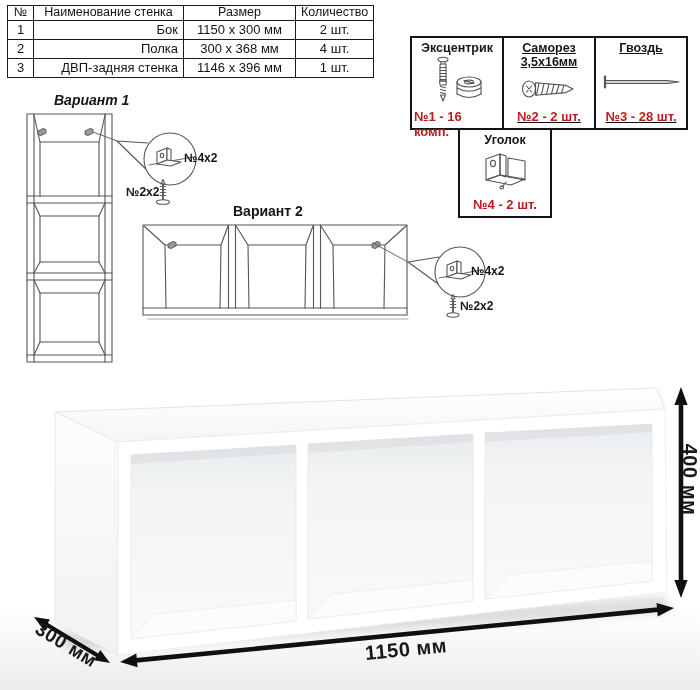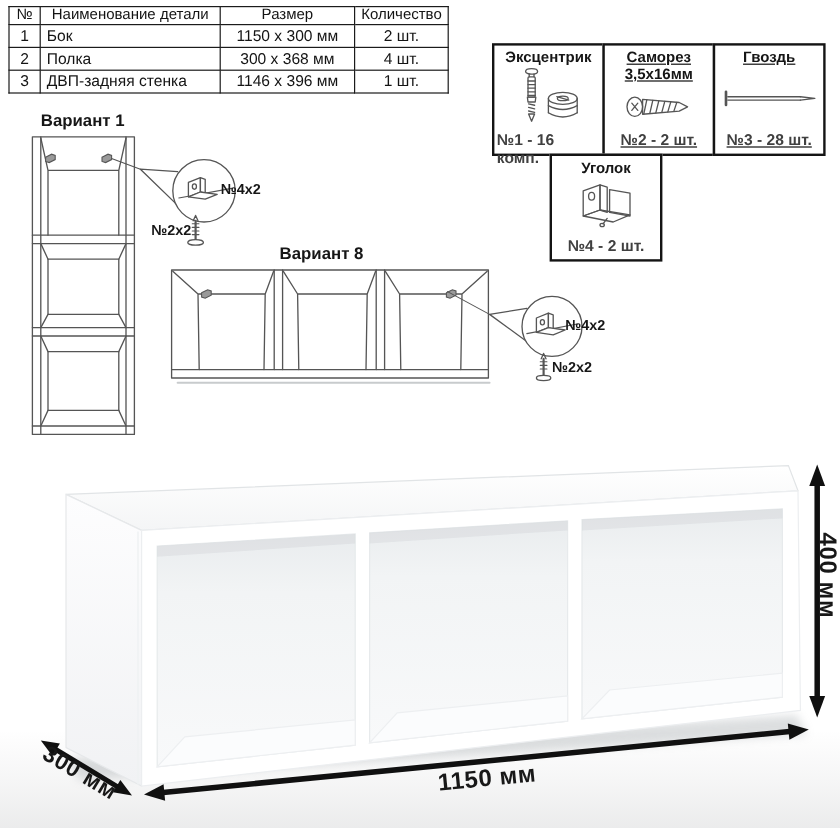--- a/index.html
+++ b/index.html
@@ -22,40 +22,40 @@
   table.parts th, table.parts td {
     border: 1.6px solid #1b1b1b;
     padding: 0 5px;
     font-weight: normal;
     text-align: center;
     height: 19px;
     line-height: 1.1;
     white-space: nowrap;
   }
   table.parts thead th { height: 15px; font-size: 12.5px; }
-  table.parts td.name { text-align: left; margin-top: 32px; }
+  table.parts td.name { text-align: right; margin-top: 32px; }
 
   
   .hw-row { position: absolute; display: flex; }
   .hw-cell {
     width: 94px; border: 2px solid #141414; background: #fff;
     display: flex; flex-direction: column; align-items: center;
     padding: 3px 2px 4px 2px;
   }
   .hw-cell + .hw-cell { margin-left: -2px; text-decoration: underline; }
   .hw-row1 { left: 410px; top: 36px; }
   .hw-row1 .hw-cell { height: 94px; }
   .hw-row2 { left: 458px; top: 128px; }
   .hw-row2 .hw-cell { height: 90px; }
   .hw-title {
     font-weight: bold; font-size: 12.5px; line-height: 1.12;
     text-align: center; color: #161616;
   }
   .hw-icon { flex: 1 1 auto; display: flex; align-items: center; justify-content: center; }
-  .hw-count { font-weight: bold; font-size: 13px; color: #404040; }
+  .hw-count { font-weight: bold; font-size: 13px; color: #b91c1c; }
 
   
   .lbl { position: absolute; font-weight: bold; color: #161616; white-space: nowrap; }
   .variant-title { font-size: 14px; }
   .callout-lbl { font-size: 12px; }
   .dim-lbl { font-size: 20px; color: #181818; text-align: center; letter-spacing: 0.5px; }
 
   svg { position: absolute; overflow: visible; }
   .lineart { stroke: #555; stroke-width: 1.1; fill: none; stroke-linejoin: round; stroke-linecap: round; }
 
@@ -72,21 +72,21 @@
 <table class="parts">
   <colgroup>
       <col style="width:26px">
       <col style="width:150px">
       <col style="width:112px">
       <col style="width:73px">
     </colgroup>
   <thead>
     <tr>
       <th>№</th>
-      <th>Наименование детали</th>
+      <th>Наименование стенка</th>
       <th>Размер</th>
       <th>Количество</th>
     </tr>
   </thead>
   <tbody>
     <tr>
       <td>1</td>
       <td class="name">Бок</td>
       <td>1150 x 300 мм</td>
       <td>2 шт.</td>
@@ -172,21 +172,21 @@
           <polygon points="27,7 44,10 44,29 27,26"></polygon>
           <path d="M25,31 L21.5,35.5" fill="none"></path>
           <ellipse cx="20.8" cy="36.5" rx="1.8" ry="1.4"></ellipse>
         </g>
       </svg>
     </div>
     <div class="hw-count">№4 - 2 шт.</div>
   </div>
 </div>
 
-<div class="lbl variant-title" style="left:34px; top:92px;">Вариант 1</div>
+<div class="lbl variant-title" style="left:54px; top:92px;font-style:italic;">Вариант 1</div>
 
 <svg style="left:26px; top:112px;" width="88" height="252" viewBox="0 0 88 252">
   <g class="lineart">
     <rect x="1" y="2" width="85" height="248"></rect>
     <path d="M8,2 V250 M79,2 V250"></path>
 
     <path d="M8,3 L14,30 M79,3 L73,30 M14,30 H73 M14,30 V84 M73,30 V84"></path>
     <path d="M1,84 H86 M1,91 H86"></path>
 
     <path d="M8,91 L14,104 M79,91 L73,104 M8,161 L14,150 M79,161 L73,150"></path>
@@ -222,21 +222,21 @@
       <path d="M76,66 L78,61.5 L80,66"></path>
       <path d="M78,66 V82" stroke-width="1.8"></path>
       <path d="M75.2,68.5 h5.6 M75.2,71.5 h5.6 M75.2,74.5 h5.6 M75.2,77.5 h5.6" stroke-width="0.9"></path>
       <ellipse cx="78" cy="84" rx="6.5" ry="2.3" fill="#ffffff"></ellipse>
     </g>
   </g>
 </svg>
 <div class="lbl callout-lbl" style="left:184px; top:151px;">№4х2</div>
 <div class="lbl callout-lbl" style="left:126px; top:185px;">№2х2</div>
 
-<div class="lbl variant-title" style="left:233px; top:203px;">Вариант 8</div>
+<div class="lbl variant-title" style="left:233px; top:203px;">Вариант 2</div>
 
 <svg style="left:142px; top:222px;" width="266" height="100" viewBox="0 0 266 100">
   <g class="lineart">
     <rect x="1" y="3" width="264" height="90"></rect>
     <path d="M1,86 H265"></path>
     <path d="M86.5,3 V86 M93.5,3 V86 M171.5,3 V86 M178.5,3 V86"></path>
 
     <path d="M2,4 L23,23 M86,4 L79,23 M23,23 H79 M23,23 L24,86 M79,23 L78,86"></path>
 
     <path d="M94,4 L106,23 M171,4 L164,23 M106,23 H164 M106,23 L107,86 M164,23 L163,86"></path>

